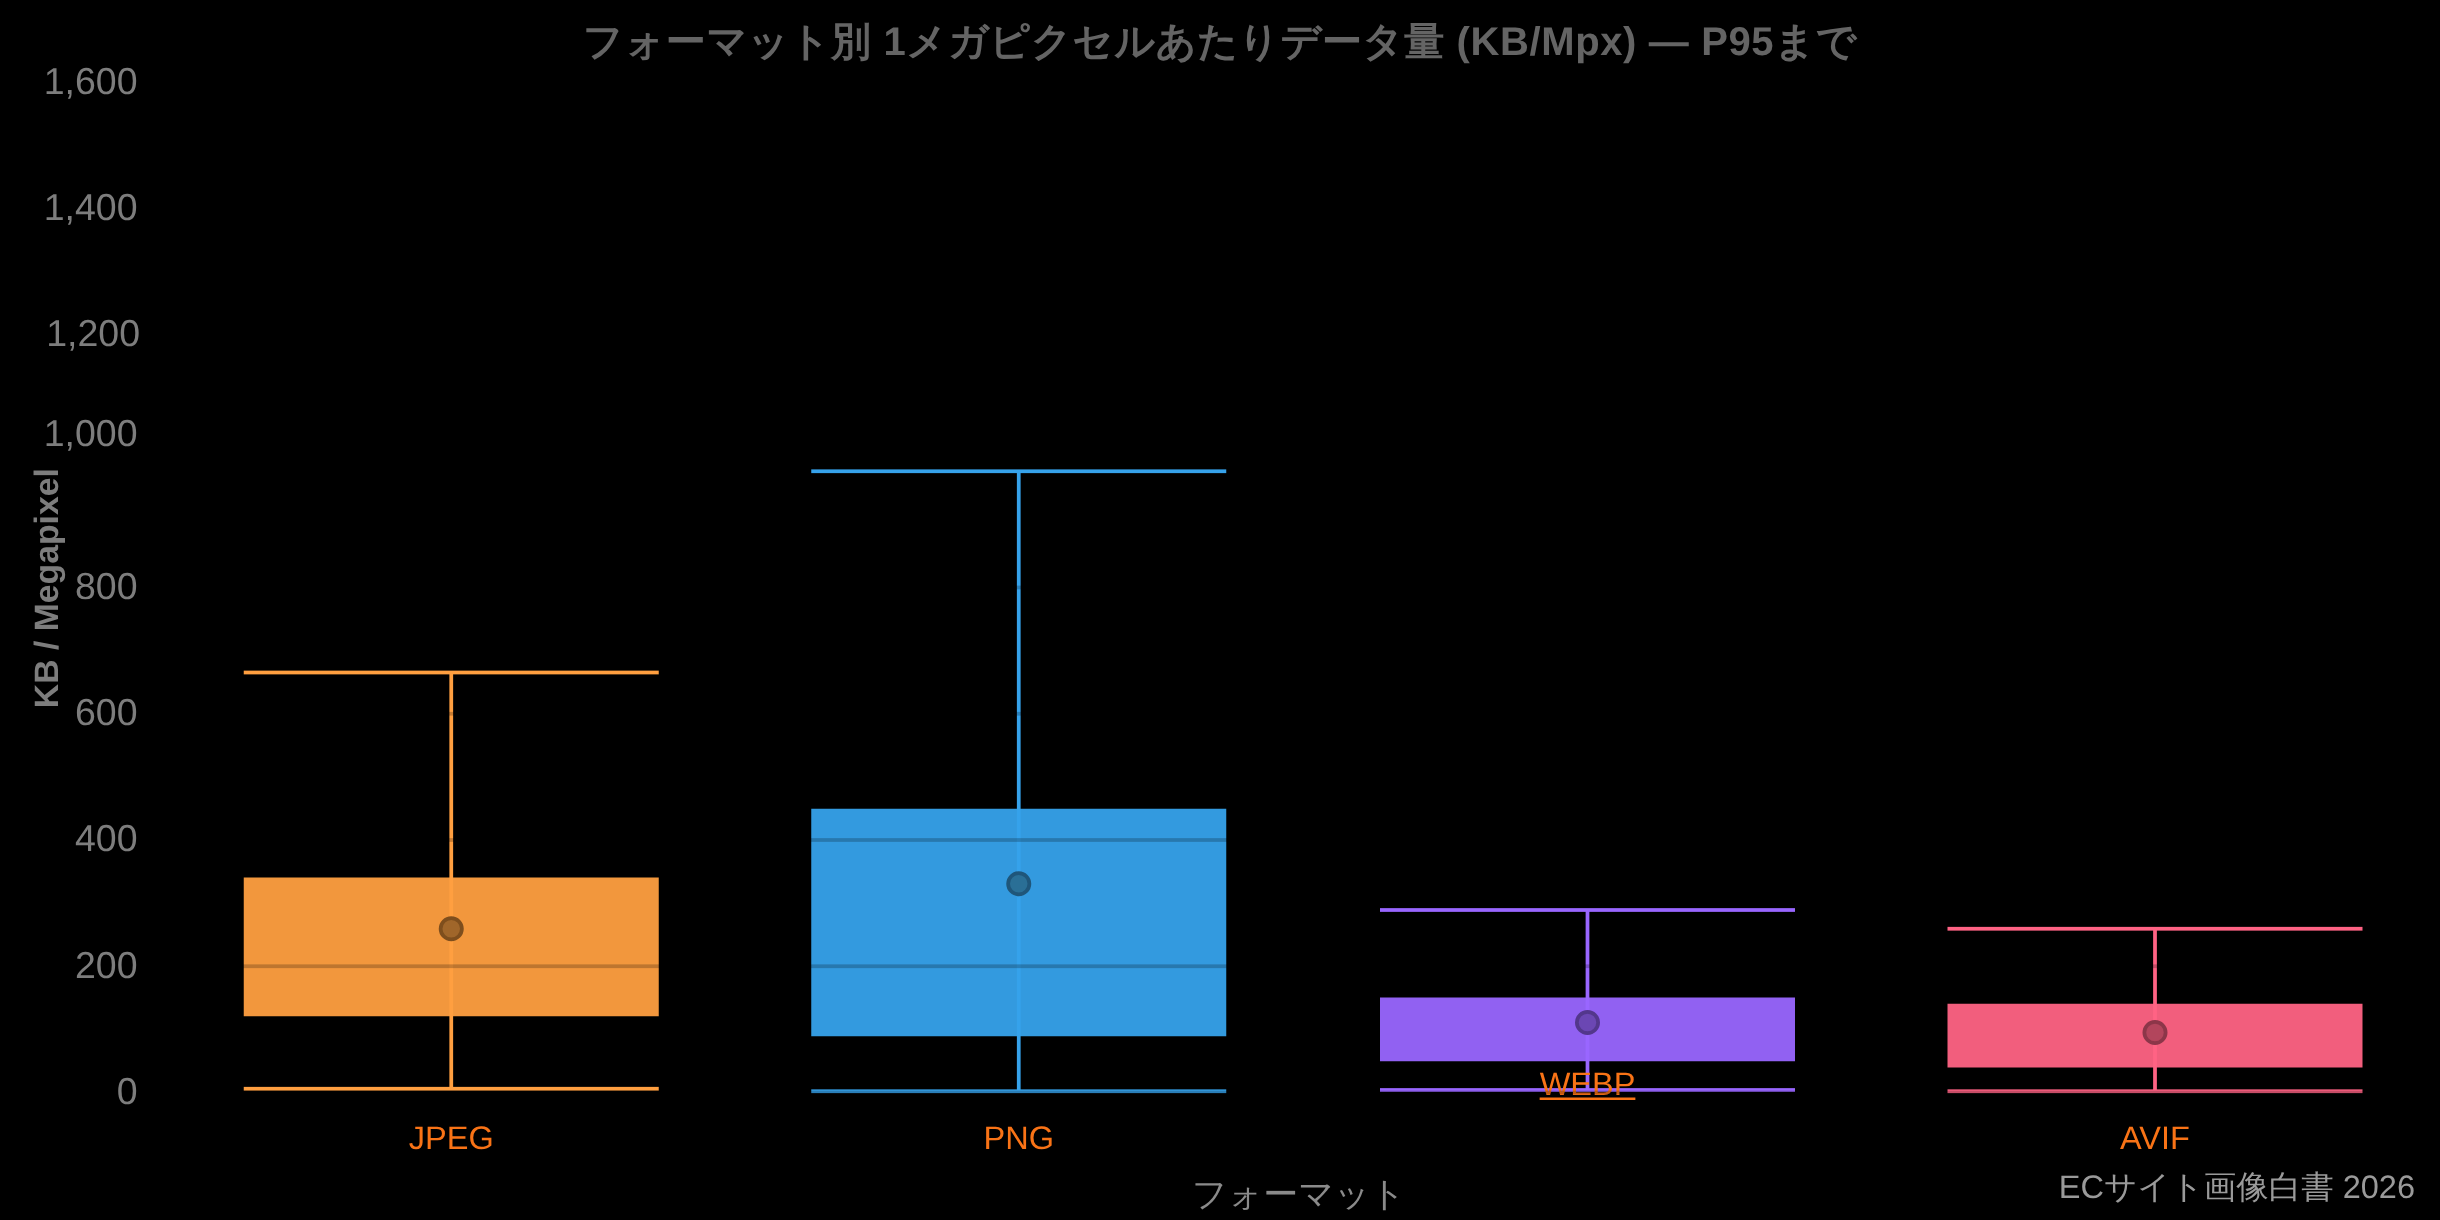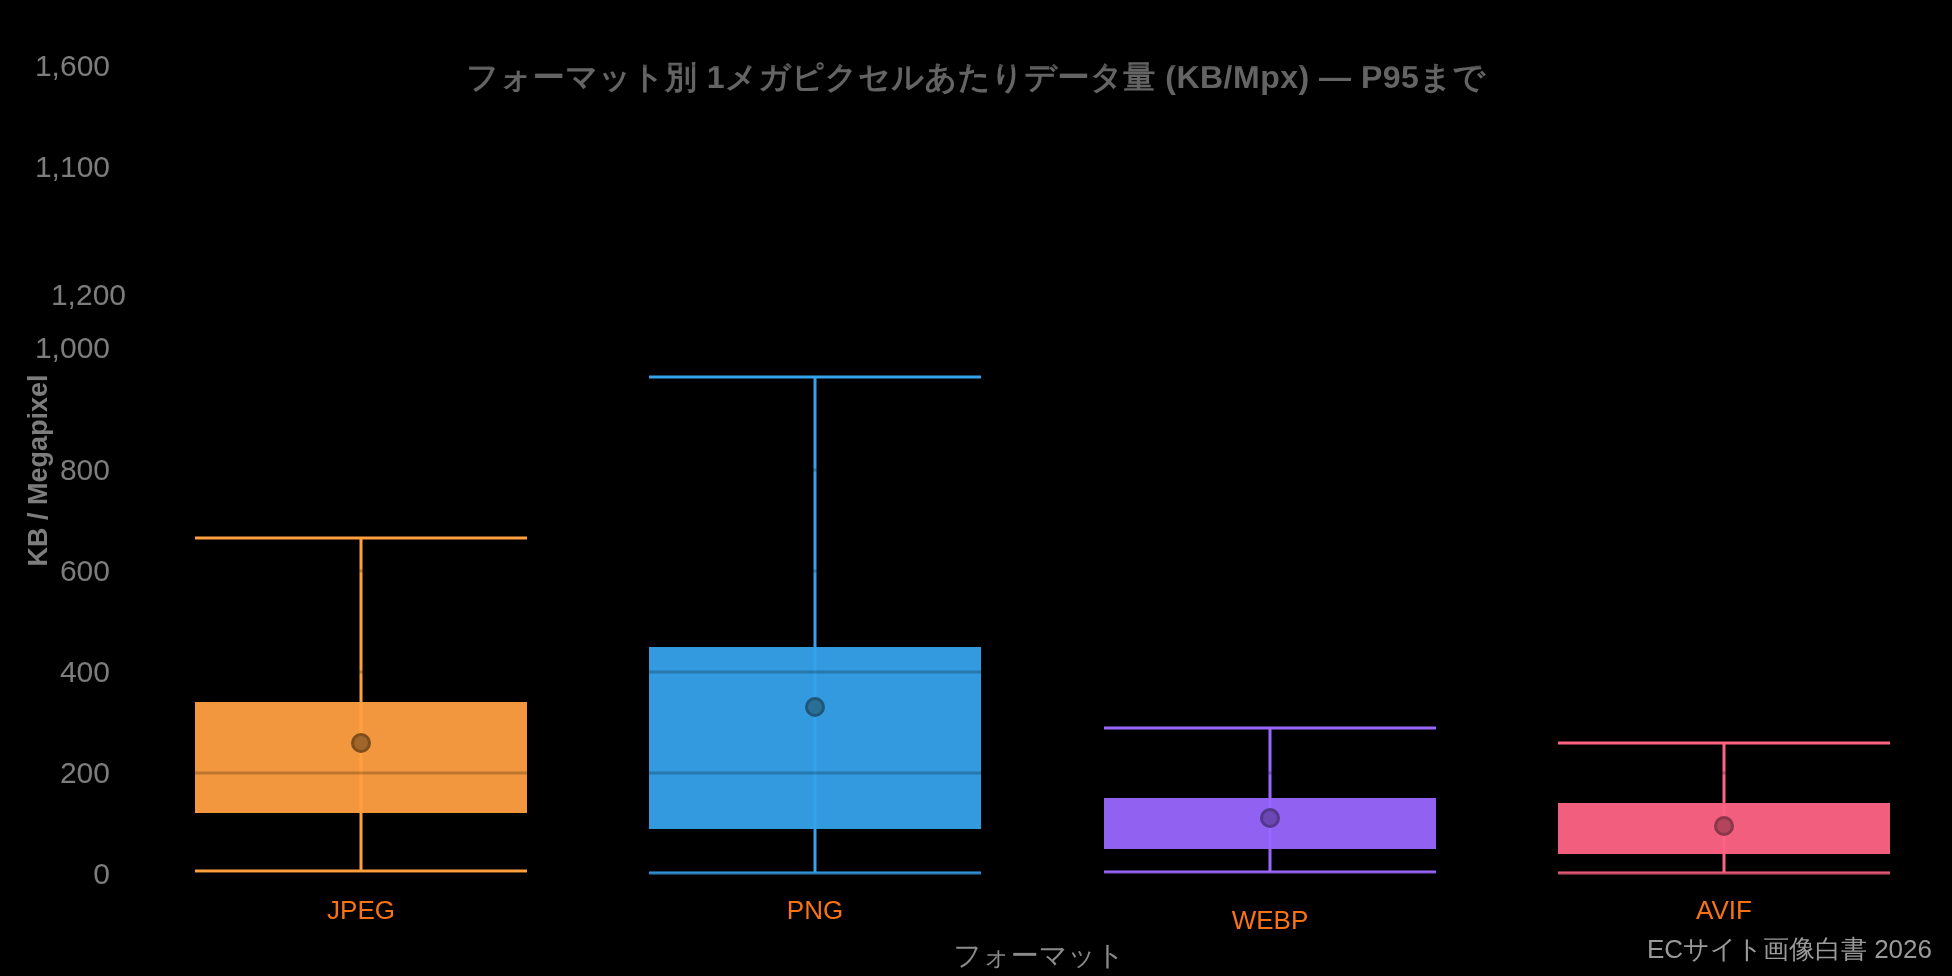--- a/index.html
+++ b/index.html
@@ -1,20 +1,20 @@
 <!DOCTYPE html>
 <html><head>
 <meta charset="utf-8">
 <style>
   html,body{margin:0;padding:0;background:#000;}
   body{width:1952px;height:976px;overflow:hidden;
        font-family:"Liberation Sans","DejaVu Sans",sans-serif;}
   .chart{position:relative;width:1952px;height:976px;background:#000;}
   .chart-title{position:absolute;top:12px;left:0;width:1952px;text-align:center;
-       font-size:32px;font-weight:bold;color:#646464;letter-spacing:0.5px;margin-top:44px;}
+       font-size:32px;font-weight:bold;color:#646464;letter-spacing:0.5px;}
   .y-axis-title{position:absolute;left:-62px;top:455px;width:200px;text-align:center;
        font-size:27px;font-weight:bold;color:#7d7d7d;
        transform:rotate(-90deg);transform-origin:center center;}
   .x-axis-title{position:absolute;top:937px;left:134px;width:1810px;text-align:center;
        font-size:28px;color:#8a8a8a;}
   .caption{position:absolute;top:932px;right:20px;text-align:right;
        font-size:26px;color:#9a9a9a;}
   .y-tick{position:absolute;width:100px;text-align:right;font-size:30px;color:#7d7d7d;
        transform:translateY(-50%);}
   .x-tick{position:absolute;text-align:center;font-size:26px;color:#f97316;
@@ -33,41 +33,41 @@
 <div class="chart">
   <div class="chart-title">フォーマット別 1メガピクセルあたりデータ量 (KB/Mpx) — P95まで</div>
   <div class="y-axis-title">KB / Megapixel</div>
   <div id="plot-layer">
       <div class="y-tick" style="left: 10px; top: 874px;">0</div>
       <div class="y-tick" style="left: 10px; top: 773px;">200</div>
       <div class="y-tick" style="left: 10px; top: 672px;">400</div>
       <div class="y-tick" style="left: 10px; top: 571px; text-align: right;">600</div>
       <div class="y-tick" style="left: 10px; top: 470px;">800</div>
       <div class="y-tick" style="left: 10px; top: 348px;">1,000</div>
-      <div class="y-tick" style="left: 26px; top: 268px; margin-top: 27px;">1,200</div>
-      <div class="y-tick" style="left: 10px; top: 167px;">1,100</div>
+      <div class="y-tick" style="left: 12px; top: 268px;">1,200</div>
+      <div class="y-tick" style="left: 10px; top: 167px;">1,400</div>
       <div class="y-tick" style="left: 10px; top: 66px;">1,600</div>
       <div class="whisker-line" style="left: 361px; top: 538.175px; height: 333.3px; background: rgb(255, 159, 64);"></div>
       <div class="whisker-cap" style="left: 361px; top: 538.175px; width: 332px; background: rgb(255, 159, 64);"></div>
       <div class="whisker-cap" style="left: 361px; top: 871.475px; width: 332px; background: rgb(255, 159, 64);"></div>
       <div class="box-rect" style="left: 361px; top: 702.3px; width: 332px; height: 111.1px; background: rgb(255, 159, 64);"></div>
       <div class="mean-dot" style="left: 361px; top: 742.7px; background: rgb(160, 102, 42); border-color: rgb(126, 78, 29);"></div>
       <div class="x-tick" style="left: 361px; top: 895px;">JPEG</div>
       <div class="whisker-line" style="left: 815px; top: 376.575px; height: 496.415px; background: rgb(54, 162, 235);"></div>
       <div class="whisker-cap" style="left: 815px; top: 376.575px; width: 332px; background: rgb(54, 162, 235);"></div>
       <div class="whisker-cap" style="left: 815px; top: 872.99px; width: 332px; background: rgb(54, 162, 235);"></div>
       <div class="box-rect" style="left: 815px; top: 646.75px; width: 332px; height: 181.8px; background: rgb(54, 162, 235);"></div>
       <div class="mean-dot" style="left: 815px; top: 707.35px; background: rgb(42, 111, 150); border-color: rgb(31, 86, 122);"></div>
       <div class="x-tick" style="left: 815px; top: 895px;">PNG</div>
       <div class="whisker-line" style="left: 1270px; top: 727.55px; height: 144.935px; background: rgb(153, 102, 255);"></div>
       <div class="whisker-cap" style="left: 1270px; top: 727.55px; width: 332px; background: rgb(153, 102, 255);"></div>
       <div class="whisker-cap" style="left: 1270px; top: 872.485px; width: 332px; background: rgb(153, 102, 255);"></div>
       <div class="box-rect" style="left: 1270px; top: 798.25px; width: 332px; height: 50.5px; background: rgb(153, 102, 255);"></div>
       <div class="mean-dot" style="left: 1270px; top: 818.45px; background: rgb(107, 71, 179); border-color: rgb(83, 55, 140);"></div>
-      <div class="x-tick" style="left: 1270px; top: 905px;">WEBP</div>
+      <div class="x-tick" style="left: 1270px; top: 852px; text-decoration: underline;">WEBP</div>
       <div class="whisker-line" style="left: 1724px; top: 742.7px; height: 130.29px; background: rgb(255, 99, 132);"></div>
       <div class="whisker-cap" style="left: 1724px; top: 742.7px; width: 332px; background: rgb(255, 99, 132);"></div>
       <div class="whisker-cap" style="left: 1724px; top: 872.99px; width: 332px; background: rgb(255, 99, 132);"></div>
       <div class="box-rect" style="left: 1724px; top: 803.3px; width: 332px; height: 50.5px; background: rgb(255, 99, 132);"></div>
       <div class="mean-dot" style="left: 1724px; top: 826.025px; background: rgb(178, 69, 92); border-color: rgb(140, 54, 73);"></div>
       <div class="x-tick" style="left: 1724px; top: 895px;">AVIF</div>
       <div class="gridline" style="left: 134px; width: 1810px; top: 874px;"></div>
       <div class="gridline" style="left: 134px; width: 1810px; top: 773px;"></div>
       <div class="gridline" style="left: 134px; width: 1810px; top: 672px;"></div>
       <div class="gridline" style="left: 134px; width: 1810px; top: 571px;"></div>

